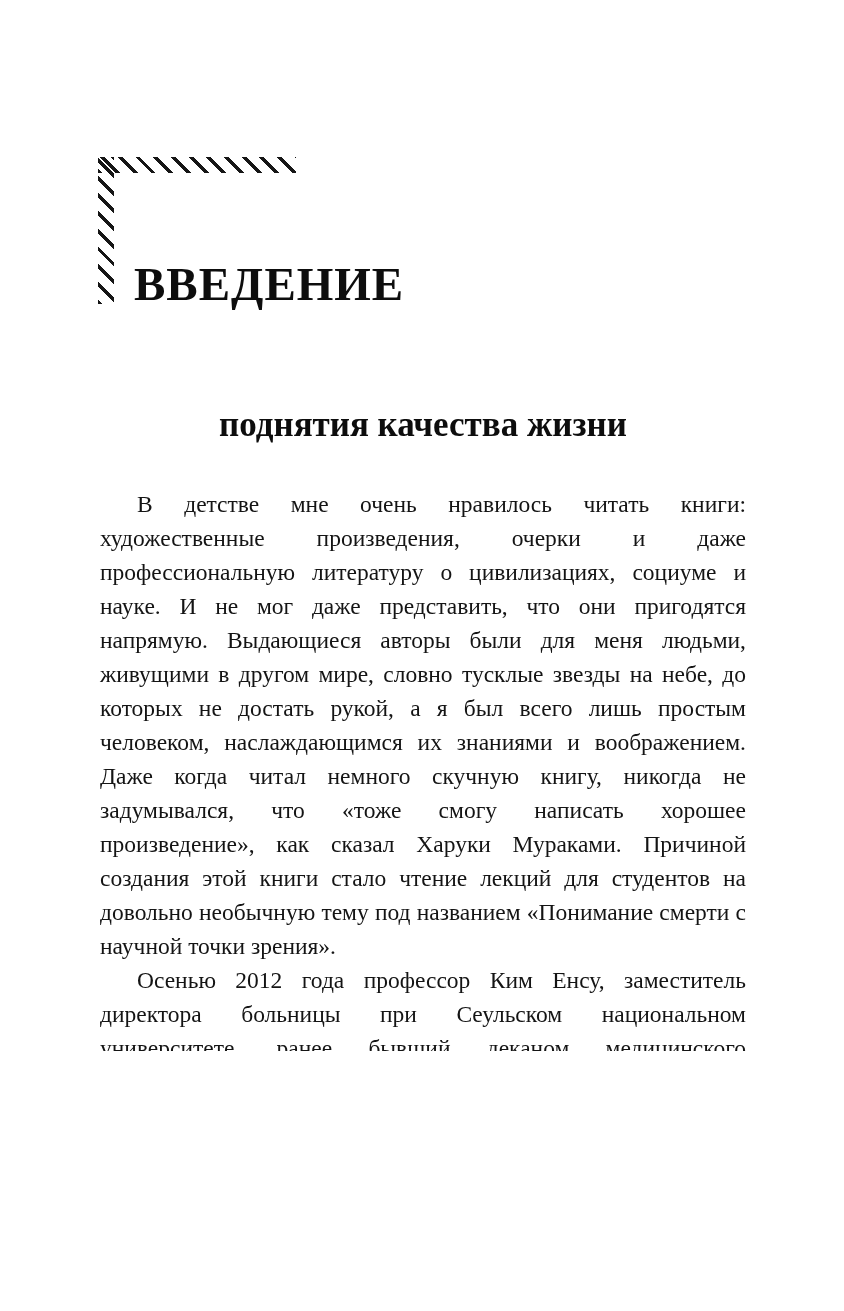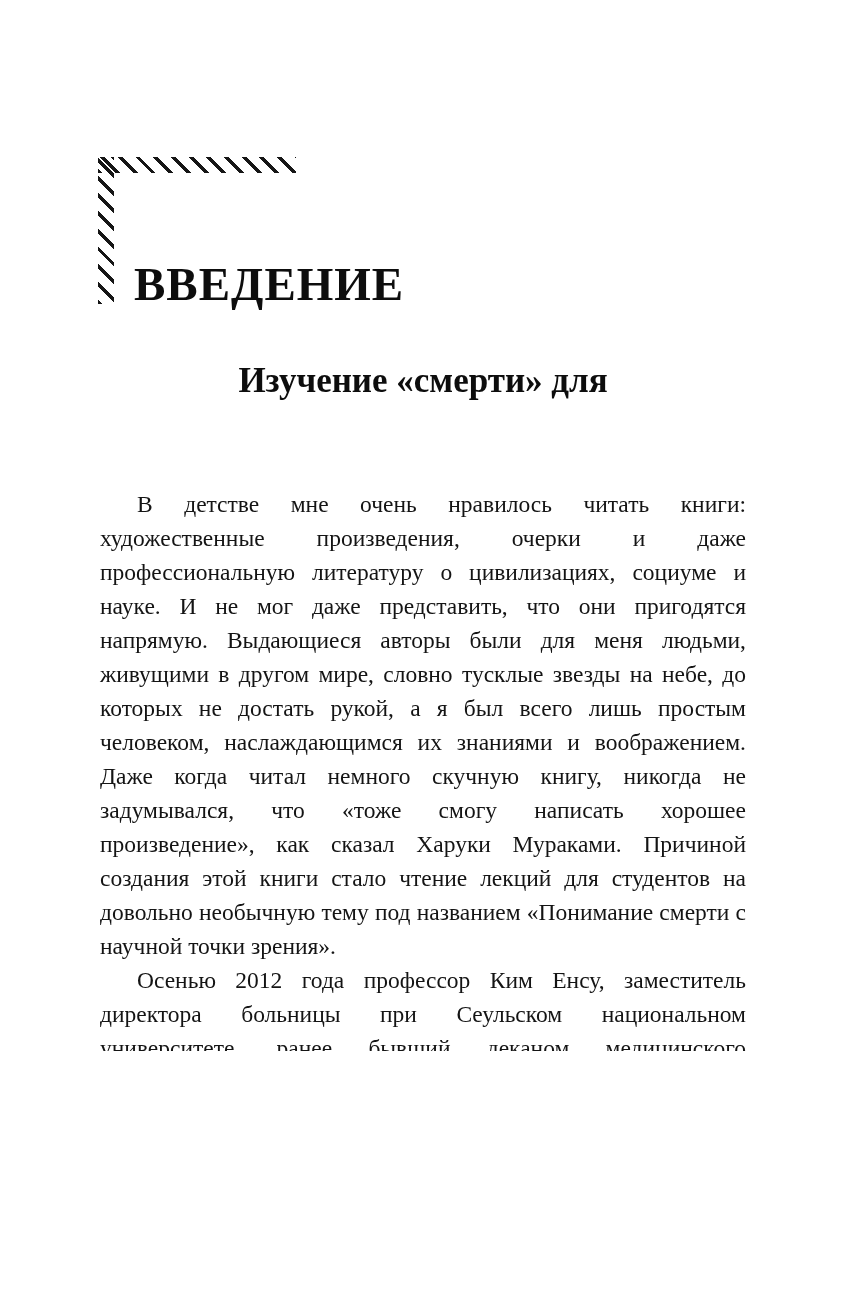--- a/index.html
+++ b/index.html
@@ -98,21 +98,22 @@
 <body>
 
 <div class="page">
 
   <div class="corner-hatch-top"></div>
   <div class="corner-hatch-left"></div>
 
   <h1 class="chapter-heading">ВВЕДЕНИЕ</h1>
 
   <h2 class="section-title">
-    <span>Изучение «смерти» для</span><br>
+    <br>
+    <span>поднятия качества жизни</span>
   </h2>
 
   <div class="body-text">
     <p>В детстве мне очень нравилось читать книги: художественные произведения, очерки и даже профессиональную литературу о цивилизациях, социуме и науке. И не мог даже представить, что они пригодятся напрямую. Выдающиеся авторы были для меня людьми, живущими в другом мире, словно тусклые звезды на небе, до которых не достать рукой, а я был всего лишь простым человеком, наслаждающимся их знаниями и воображением. Даже когда читал немного скучную книгу, никогда не задумывался, что «тоже смогу написать хорошее произведение», как сказал Харуки Мураками. Причиной создания этой книги стало чтение лекций для студентов на довольно необычную тему под названием «Понимание смерти с научной точки зрения».</p>
     <p>Осенью 2012 года профессор Ким Енсу, заместитель директора больницы при Сеульском национальном университете, ранее бывший деканом медицинского факультета, предложил мне читать лекции по гуманитарным наукам в главном кампусе Кванак. Когда я размышлял о предложении, вспомнил, как впервые изучал судебную медицину, когда учился на бакалавриате. Тогда меня</p>
   </div>
 
   <div class="page-number">11</div>
 
 </div>

